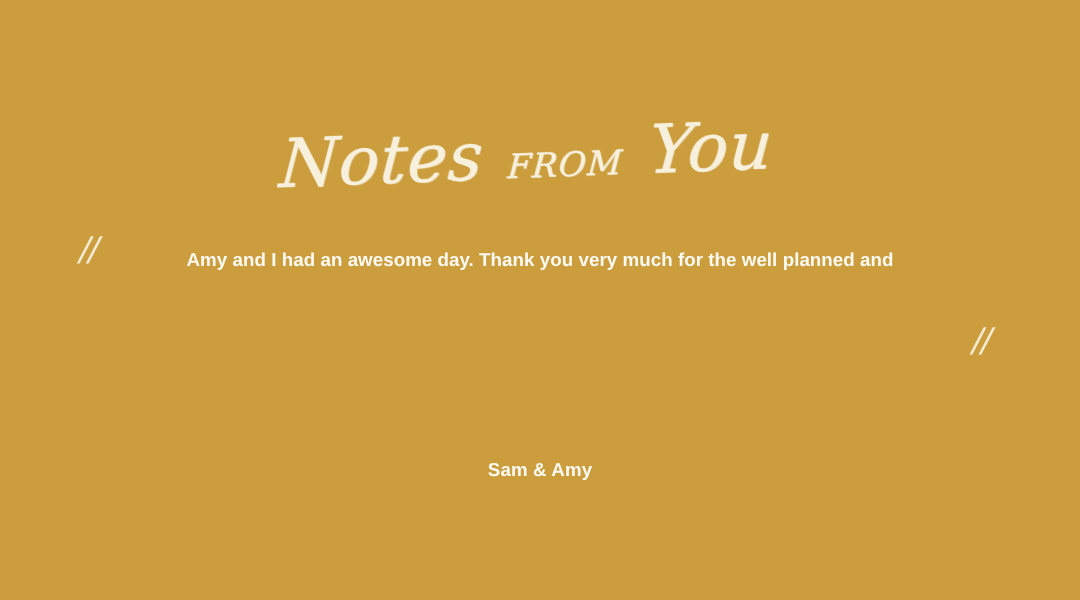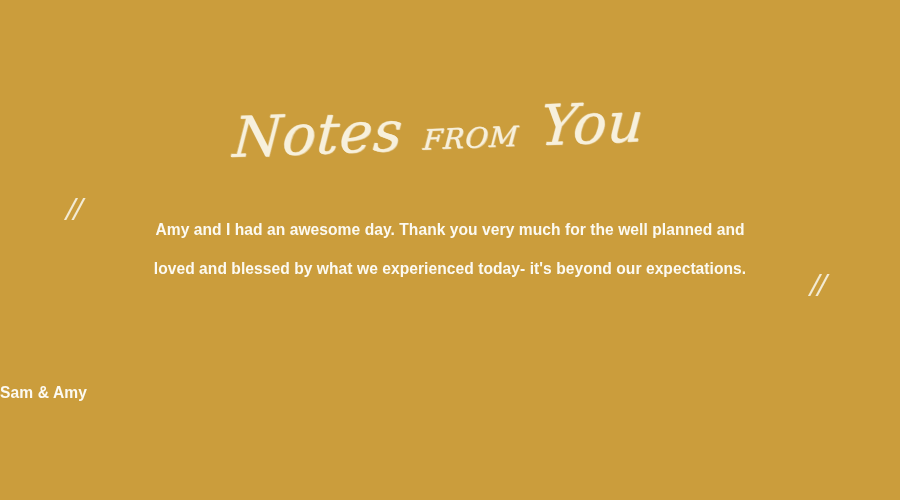--- a/index.html
+++ b/index.html
@@ -99,29 +99,29 @@
     color: #FCFAF2;
     font-family: "Liberation Sans", sans-serif;
     font-size: 15.6px;
     font-weight: 700;
     line-height: 27px;
     letter-spacing: 0.05px;
   }
   .quote-line {
     display: block;
     white-space: nowrap;
-    margin-top: 12px;
   }
 
   
   .attribution {
     position: absolute;
     left: 0;
     top: 383px;
     width: 900px;
+    text-align: center;
     color: #FCFAF2;
     font-family: "Liberation Sans", sans-serif;
     font-size: 15.6px;
     font-weight: 700;
     line-height: 20px;
     letter-spacing: 0.1px;
   }
 </style>
 </head>
 <body>
@@ -131,21 +131,20 @@
   <div class="heading-wrap">
     <div class="heading"><span class="word-notes">Notes</span> <span class="word-from">from</span> <span class="word-you">You</span></div>
   </div>
 
   <div class="quote-block">
 
     <span class="quote-mark open">//</span>
 
     <div class="quote-text">
       <span class="quote-line">Amy and I had an awesome day. Thank you very much for the well planned and</span>
-      <span class="quote-line">loved and blessed by what we experienced today- it's beyond our expectations.</span>
     </div>
 
     <span class="quote-mark close">//</span>
 
   </div>
 
   <div class="attribution">Sam &amp; Amy</div>
 
 </div>
 

